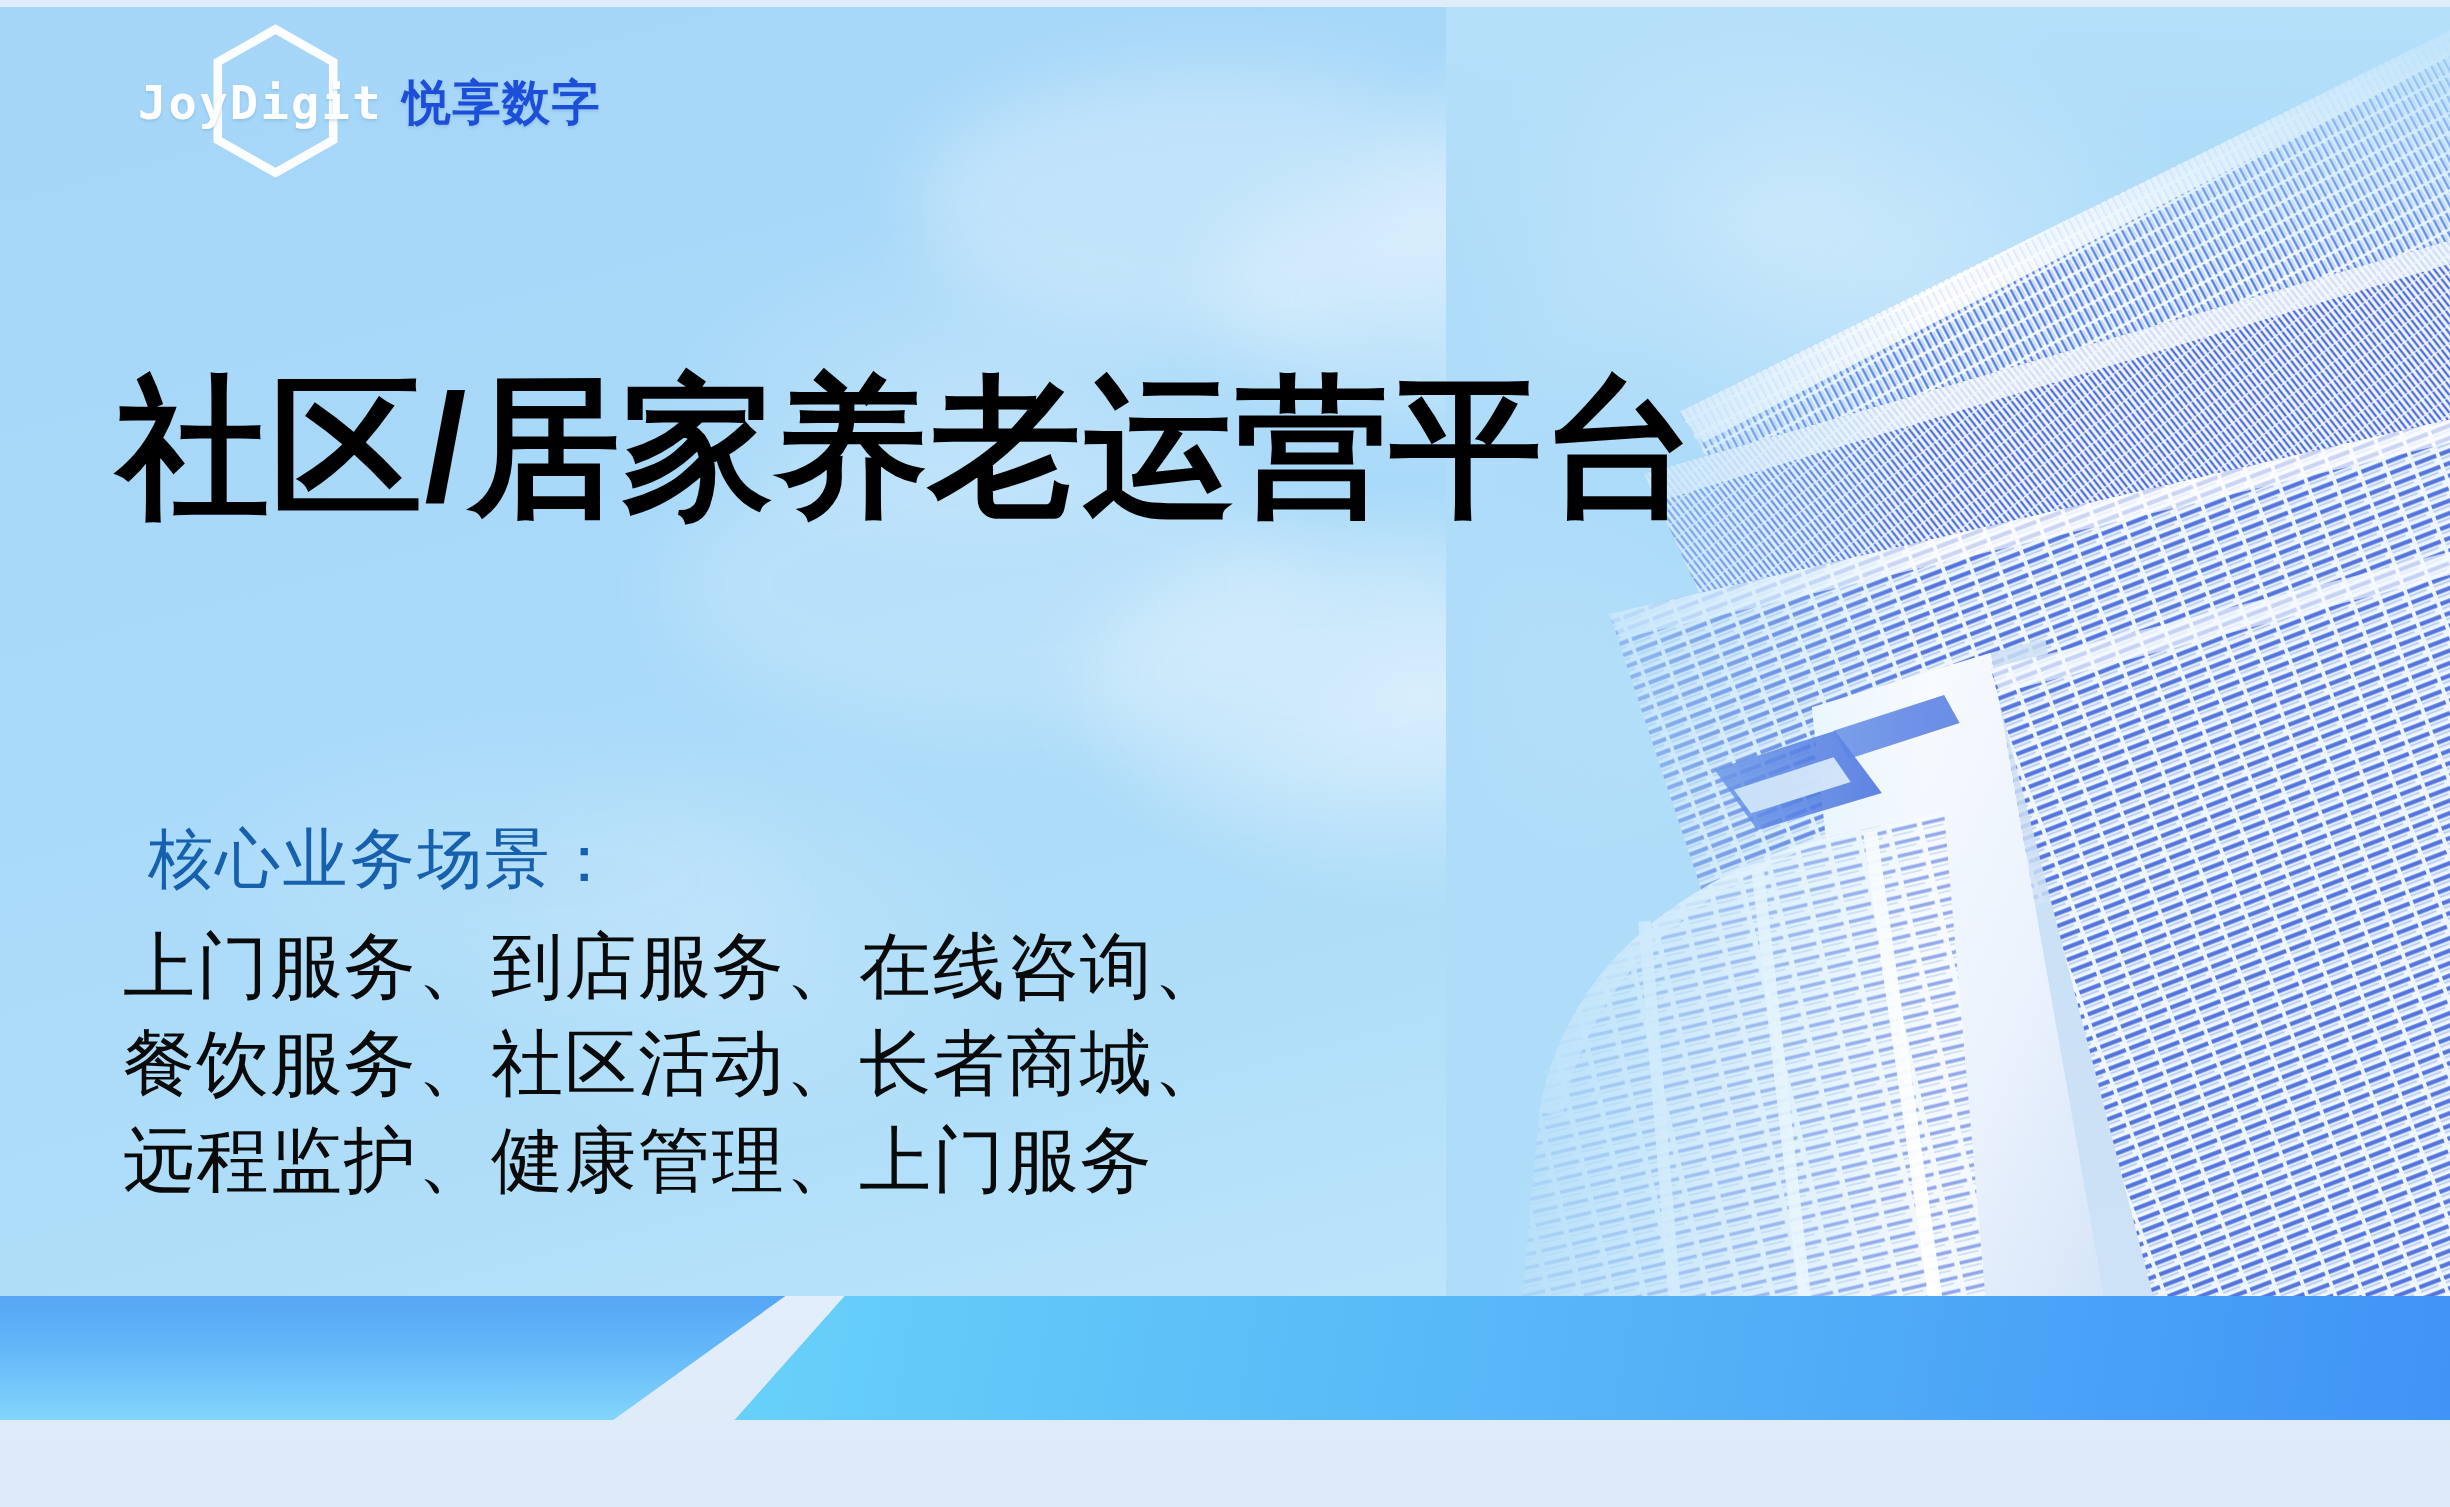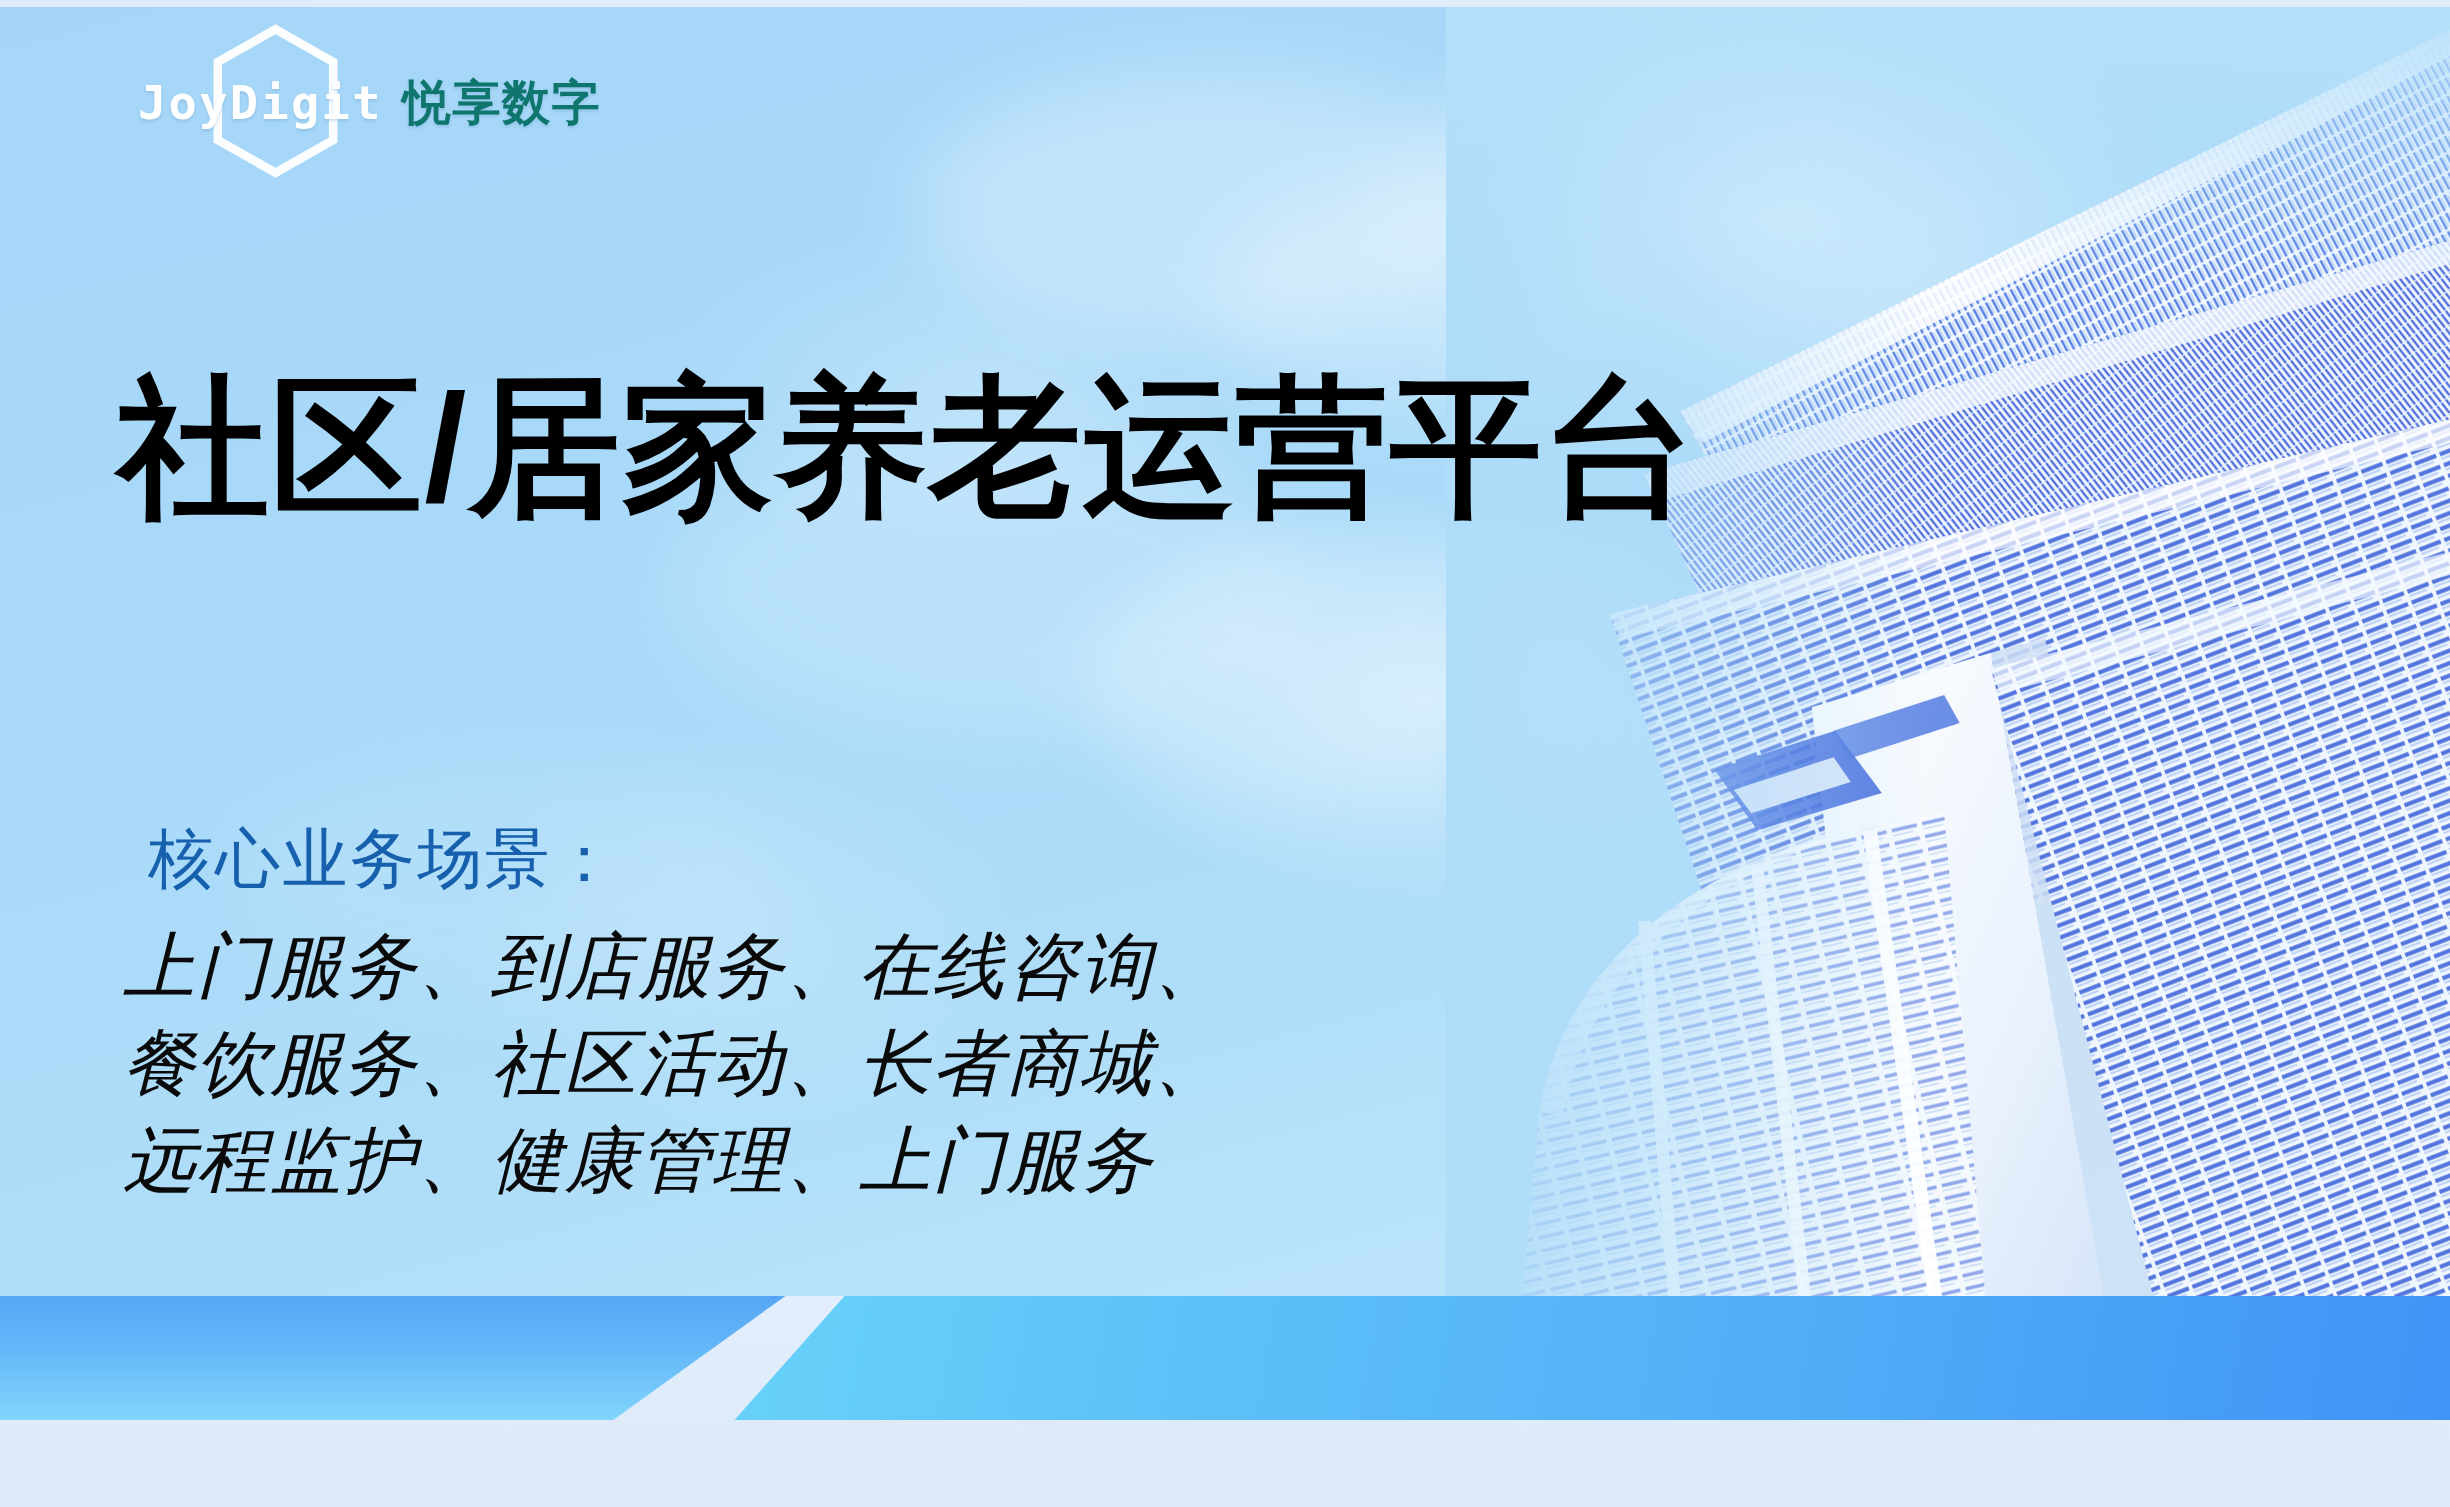--- a/index.html
+++ b/index.html
@@ -96,21 +96,21 @@
     font-size: 47px;
     letter-spacing: 2.3px;
     color: #ffffff;
     line-height: 1;
     text-shadow: 0 1.6px 3.1px rgba(90,140,190,0.28);
     white-space: nowrap;
   }
   .logo-cn {
     font-size: 48px;
     font-weight: 700;
-    color: #0f766e;
+    color: #1d4ed8;
     line-height: 1;
     letter-spacing: 1.6px;
     text-shadow: 0 1.6px 3.1px rgba(90,140,190,0.28);
     white-space: nowrap;
   }
 
   
   .main-title {
     position: absolute;
     left: 117px;
@@ -137,21 +137,20 @@
     line-height: 1;
     white-space: nowrap;
   }
 
   
   .scenarios {
     position: absolute;
     left: 123px;
     top: 918px;
     z-index: 20;
-    font-style: italic;
   }
   .scenarios .line {
     font-size: 72px;
     font-weight: 500;
     color: #0a0a0a;
     line-height: 1.35;
     letter-spacing: 1.6px;
     white-space: nowrap;
   }
 

